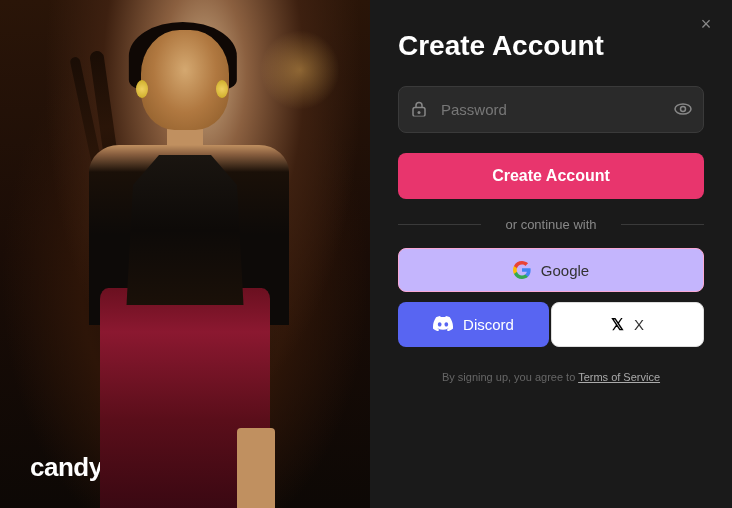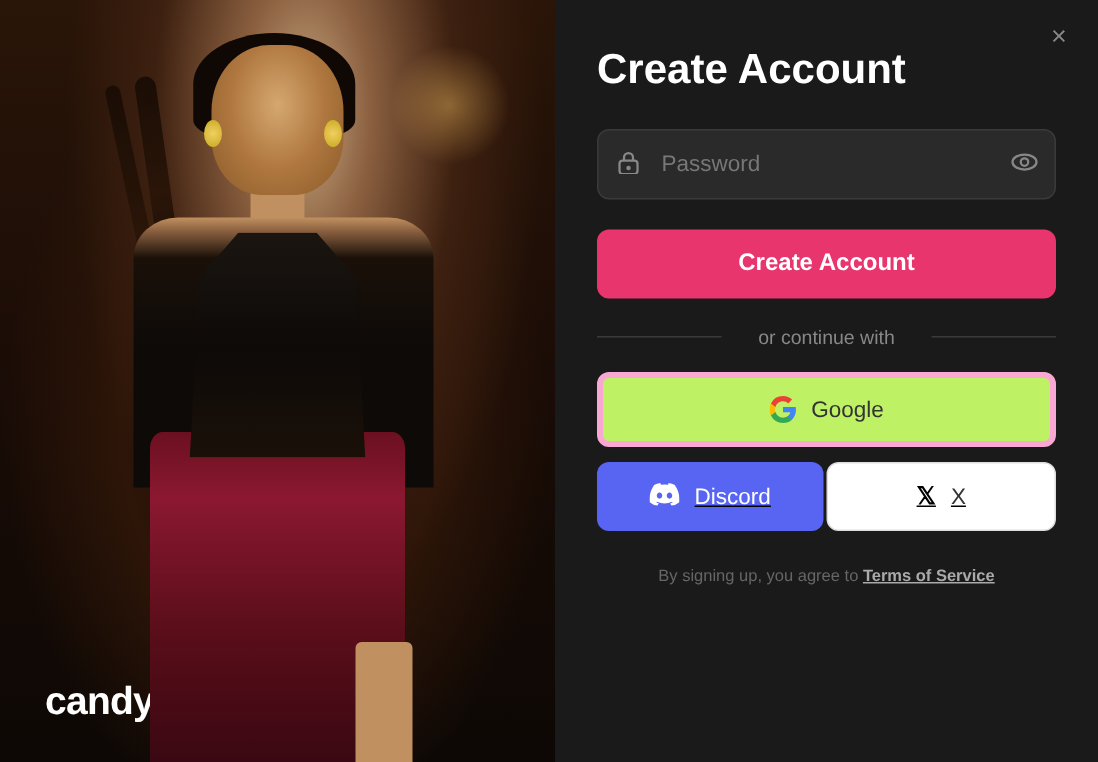--- a/index.html
+++ b/index.html
@@ -173,30 +173,29 @@
       font-size: 15px;
       font-weight: 500;
       cursor: pointer;
       display: flex;
       align-items: center;
       justify-content: center;
       gap: 10px;
       margin-bottom: 10px;
     }
     .google-btn {
-      background: #bef264;
-      border: 4px solid #f9a8d4;
+      background: #c4b5fd;
+      border: 1px solid #f9a8d4;
       color: #333;
     }
 
     .social-row {
       display: flex;
       gap: 2px;
       margin-bottom: 14px;
-      text-decoration: underline;
     }
     .discord-btn {
       flex: 1;
       background: #5865f2;
       border: none;
       color: white;
     }
     .x-btn {
       flex: 1;
       background: white;
@@ -207,21 +206,20 @@
     
     .terms-text {
       font-size: 11px;
       color: #666;
       text-align: center;
       margin-bottom: 14px;
     }
     .terms-link {
       color: #aaa;
       text-decoration: underline;
-      font-weight: bold;
     }
 
     
     .signin-row {
       background: #111;
       margin: 0 -28px -20px;
       padding: 14px 28px;
       text-align: center;
       font-size: 13px;
       color: #aaa;

